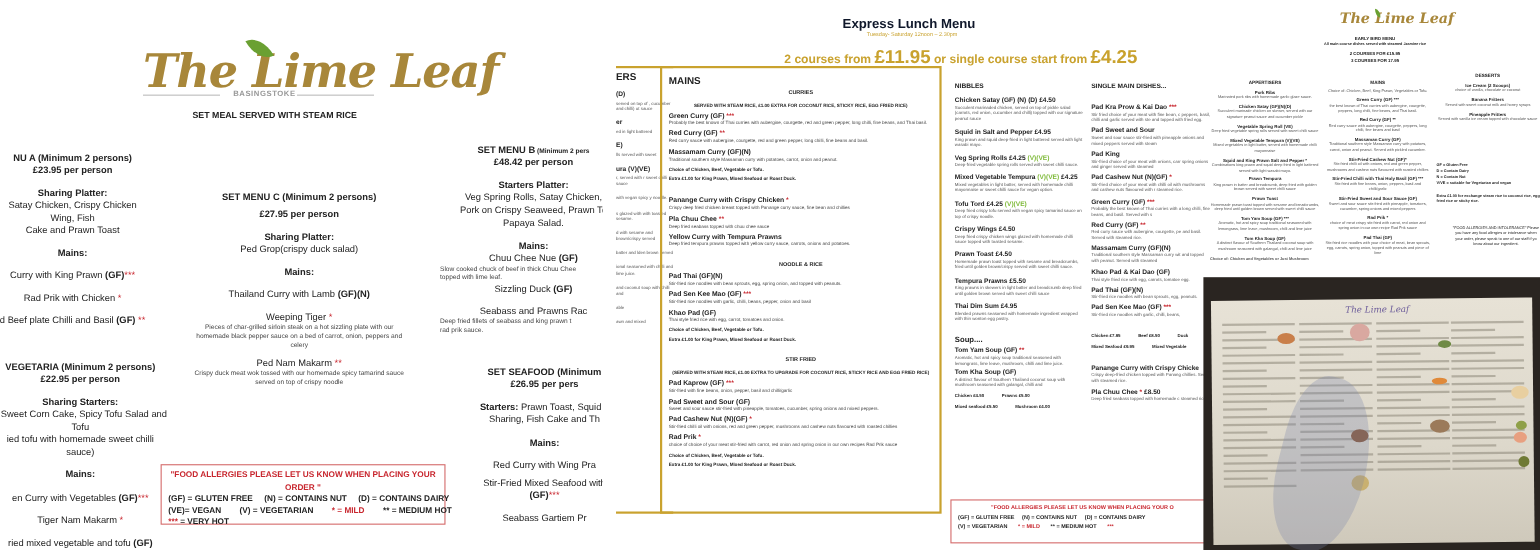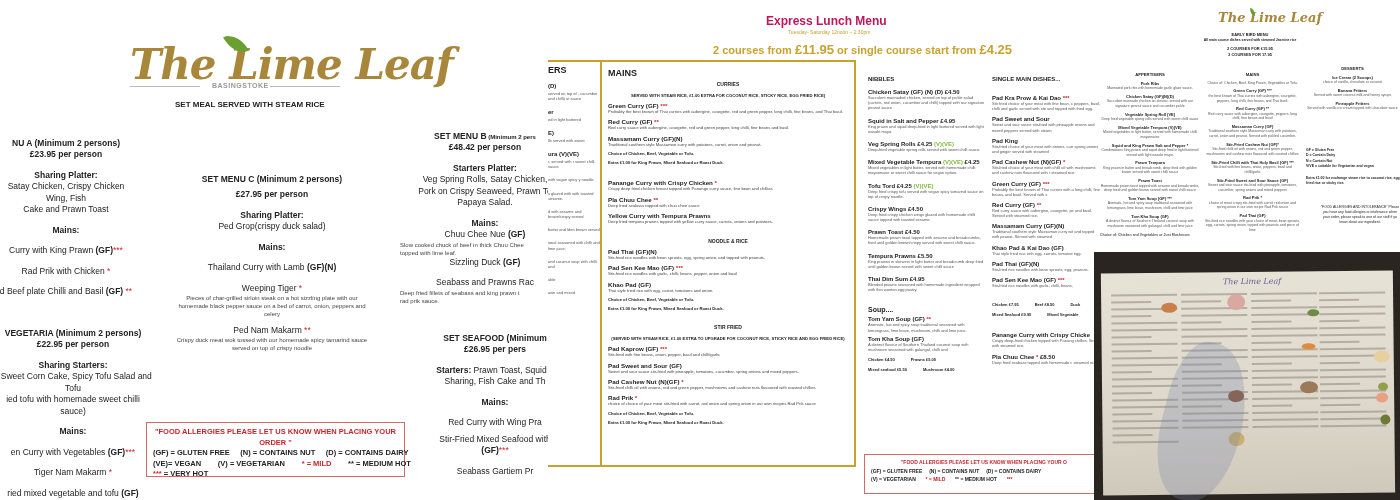--- a/index.html
+++ b/index.html
@@ -18,26 +18,26 @@
   .setbox { position: absolute; text-align: center; font-size: 8.5px; line-height: 1.35; color: #222; }
   .setbox .h { font-weight: bold; }
   .setbox .gap { height: 9px; }
   .setbox .desc { font-size: 6px; color: #444; line-height: 1.35; }
   .red { color: #c8262e; }
   .allergy1 { position: absolute; left: 146px; top: 422px; width: 259px; height: 55px; border: 1px solid #d46a6a; font-size: 7.5px; font-weight: bold; padding: 4px 6px; line-height: 1.4; }
   .allergy1 .t { color: #c8262e; text-align: center; }
 
   
   #p2 { left: 548px; width: 552px; }
-  .lunch-title { position: absolute; left: 218px; top: 14px; font-size: 12px; font-weight: bold; color: #be185d; }
+  .lunch-title { position: absolute; left: 218px; top: 14px; font-size: 12px; font-weight: bold; color: #0f172a; }
   .lunch-hours { position: absolute; left: 240px; top: 29px; font-size: 5px; color: #c9a22e; }
   .lunch-price { position: absolute; left: 165px; top: 42px; font-size: 11px; font-weight: bold; color: #c9a22e; white-space: nowrap; }
-  .lunch-price big { font-size: 13px; }
+  .lunch-price big { font-size: 17px; }
   .mains-box { position: absolute; left: 52px; top: 60px; width: 256px; height: 407px; border: 2px solid #c9a22e; border-left: 2px solid #c9a22e; padding: 6px 6px 0 6px; }
-  .left-stub { position: absolute; left: 0; top: 60px; width: 52px; height: 407px; border-top: 2px solid #c9a22e; border-bottom: 2px solid #c9a22e; overflow: hidden; font-size: 4px; color: #555; }
+  .left-stub { position: absolute; left: 12px; top: 60px; width: 52px; height: 407px; border-top: 2px solid #c9a22e; border-bottom: 2px solid #c9a22e; overflow: hidden; font-size: 4px; color: #555; }
   .left-stub .ers { font-size: 9px; font-weight: bold; color: #222; margin: 3px 0 0 0; }
   .left-stub p { margin-top: 8px; line-height: 1.3; }
   .left-stub b { font-size: 6px; color: #222; }
   .mains-title { font-size: 9px; font-weight: bold; color: #222; }
   .sec { text-align: center; font-size: 5px; font-weight: bold; margin-top: 3px; }
   .sec-note { text-align: center; font-size: 4.2px; font-weight: bold; margin-top: 6px; }
   .dish { margin-top: 4px; }
   .dish .n { font-size: 6.2px; font-weight: bold; color: #222; }
   .dish .d { font-size: 4.2px; color: #444; line-height: 1.3; }
   .note { font-size: 4.2px; font-weight: bold; margin-top: 4px; }

